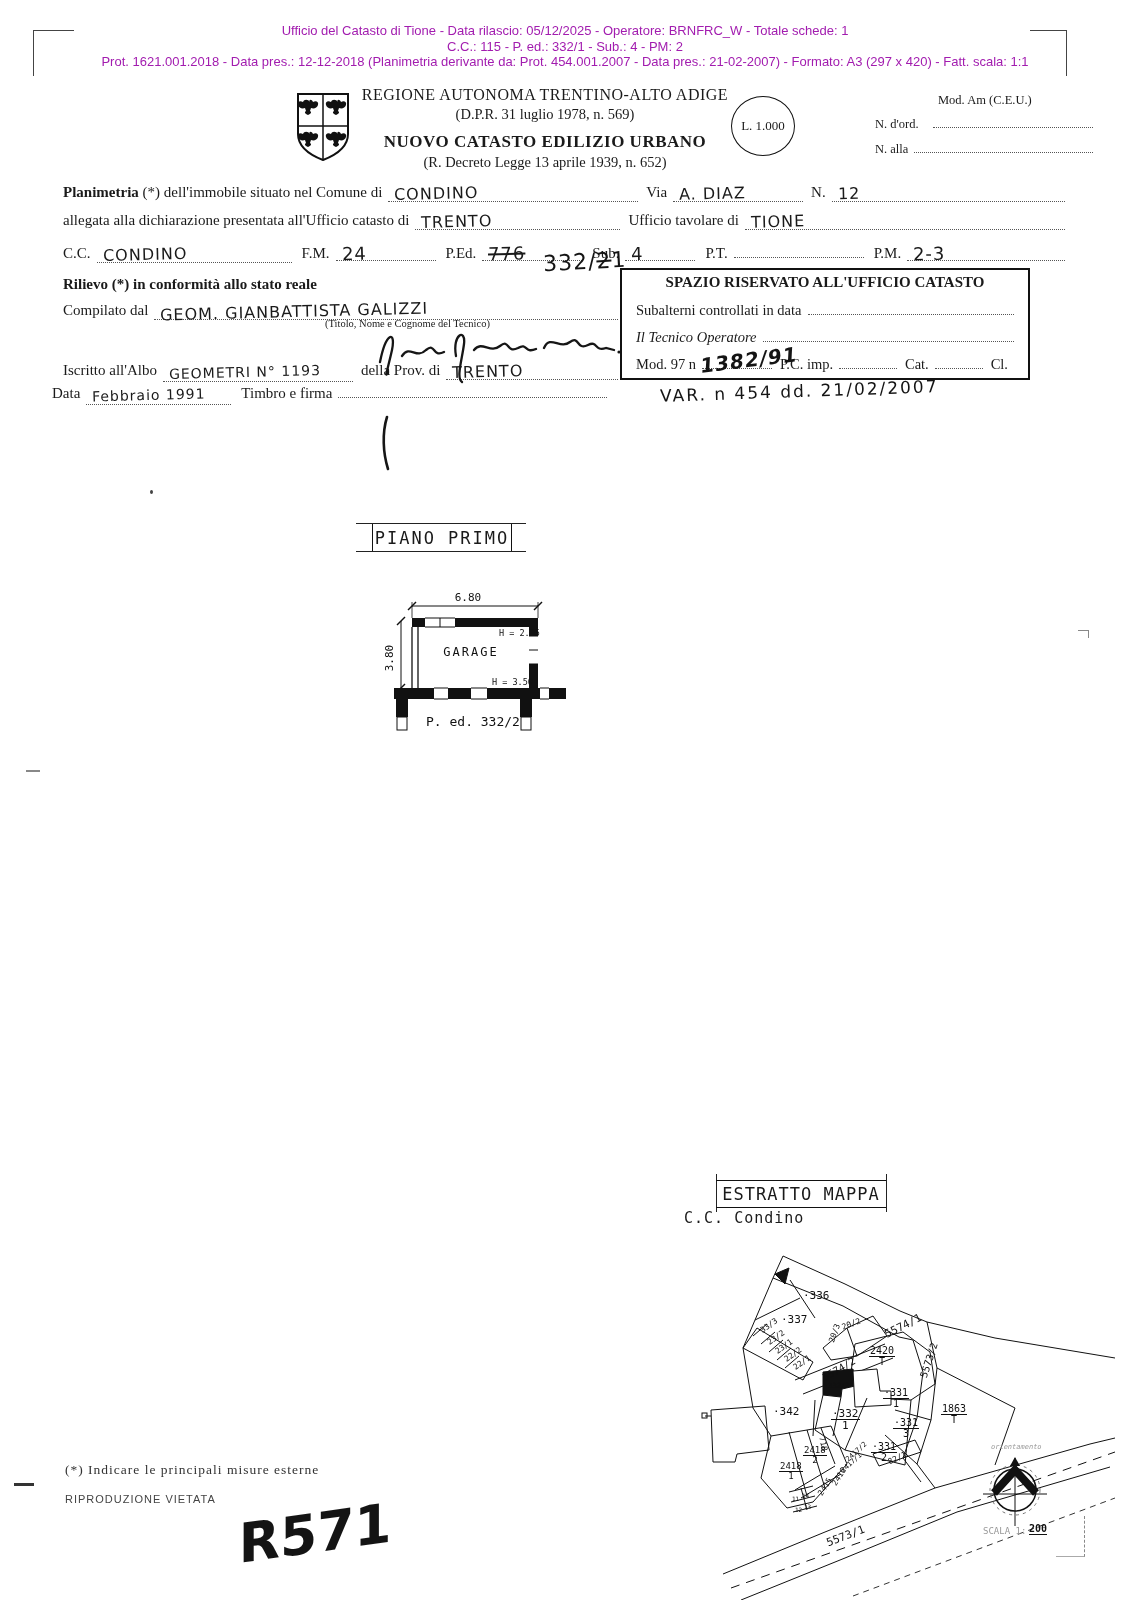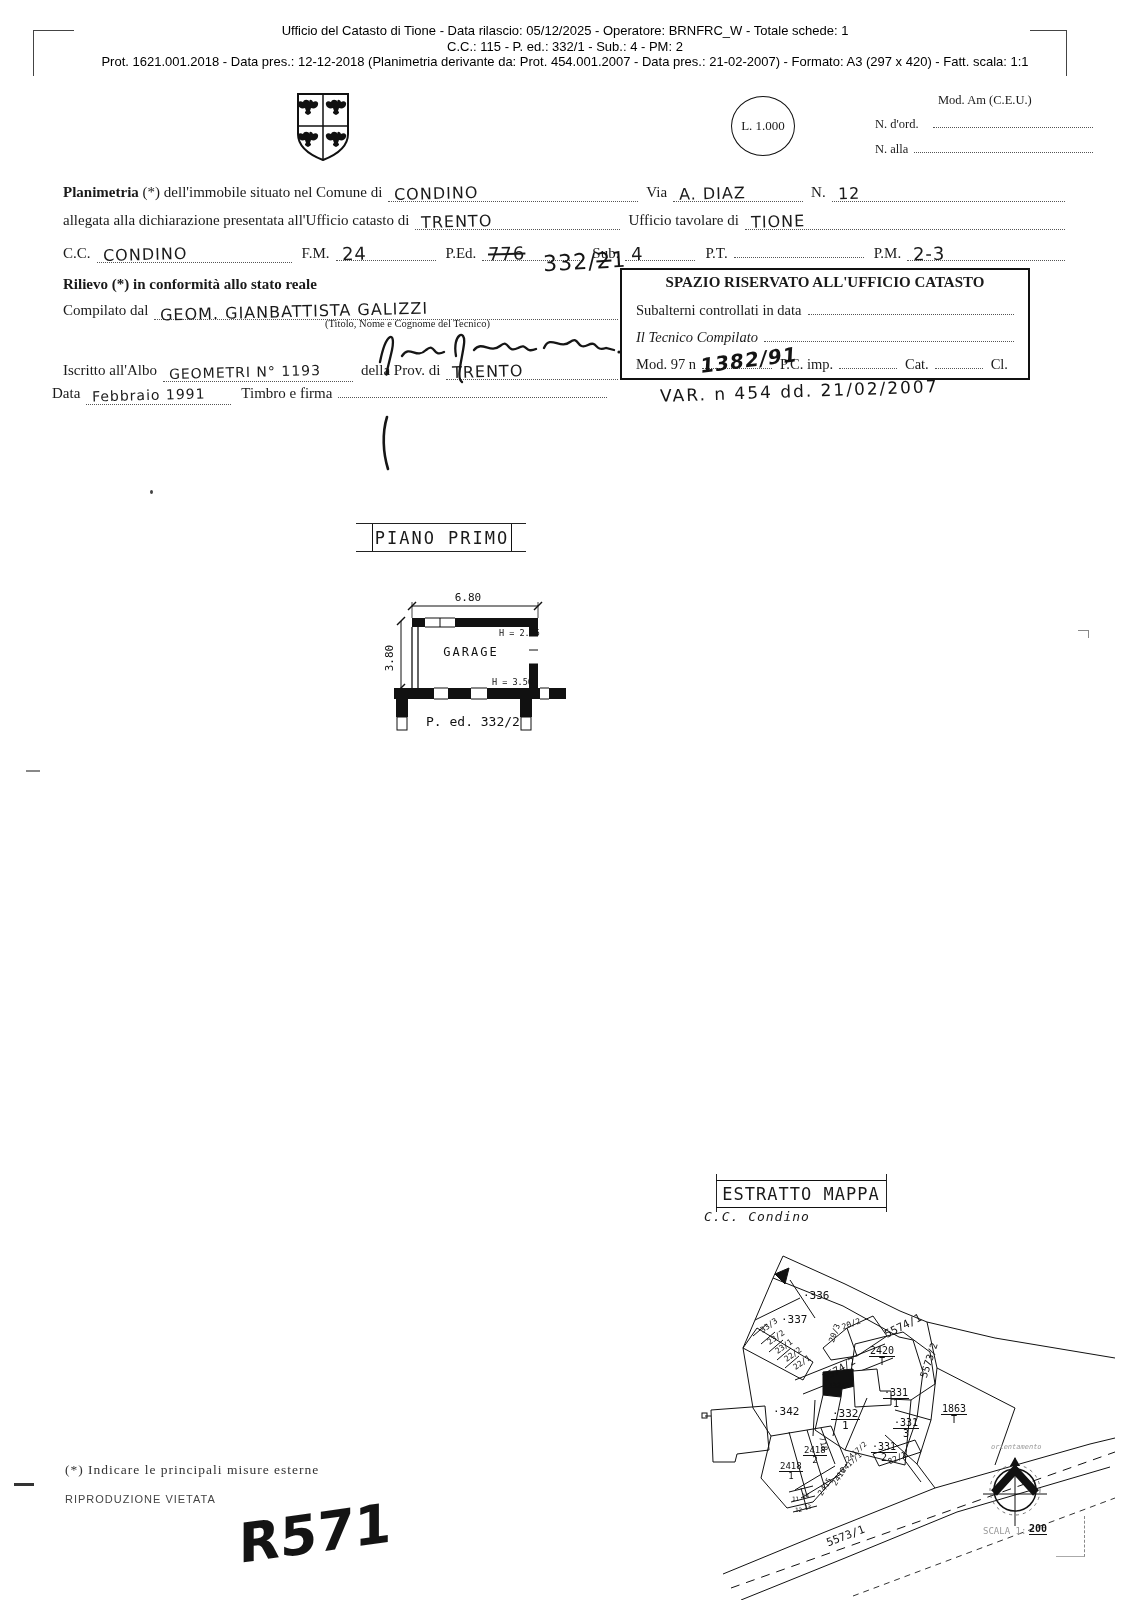--- a/index.html
+++ b/index.html
@@ -32,40 +32,46 @@
 
 <div id="page">
 
   <div class="abs corner" style="left:33px;top:30px;width:40px;height:45px;border-left:1px solid #444;border-top:1px solid #444;"></div>
   <div class="abs corner" style="left:1030px;top:30px;width:36px;height:45px;border-right:1px solid #444;border-top:1px solid #444;"></div>
   <div class="abs" style="left:26px;top:770px;width:14px;height:2px;background:#888;"></div>
   <div class="abs" style="left:1078px;top:630px;width:10px;height:7px;border-top:1px solid #888;border-right:1px solid #888;"></div>
   <div class="abs" style="left:14px;top:1483px;width:20px;height:3px;background:#333;"></div>
   <div class="abs" style="left:1056px;top:1516px;width:28px;height:40px;border-right:1px dashed #888;border-bottom:1px solid #aaa;"></div>
 
-  <div class="abs sans" style="left:60px;top:23px;width:1010px;text-align:center;font-size:13px;line-height:15.5px;color:#000000;">
+  <div class="abs sans" style="left:60px;top:23px;width:1010px;text-align:center;font-size:13px;line-height:15.5px;color:#a21caf;">
     <div>Ufficio del Catasto di Tione - Data rilascio: 05/12/2025 - Operatore: BRNFRC_W - Totale schede: 1</div>
     <div>C.C.: 115 - P. ed.: 332/1 - Sub.: 4 - PM: 2</div>
     <div>Prot. 1621.001.2018 - Data pres.: 12-12-2018 (Planimetria derivante da: Prot. 454.001.2007 - Data pres.: 21-02-2007)  - Formato: A3 (297 x 420) - Fatt. scala: 1:1</div>
   </div>
 
   <div class="abs" style="left:295px;top:92px;width:56px;height:70px;">
     <svg width="56" height="70" viewBox="0 0 56 70">
       <path d="M3,2 H53 V42 C53,55 41,63 28,68 C15,63 3,55 3,42 Z" fill="none" stroke="#111" stroke-width="2"></path>
       <line x1="28" y1="2" x2="28" y2="68" stroke="#111" stroke-width="1.5"></line>
       <line x1="3" y1="34" x2="53" y2="34" stroke="#111" stroke-width="1.5"></line>
       <g fill="#111">
         <path d="M15,10 c-2,-3 -6,-3 -7,0 c-3,-2 -6,0 -5,3 c1,3 4,4 7,3 l1,3 c-2,1 -1,3 2,4 c3,-1 4,-3 2,-4 l1,-3 c3,1 6,0 7,-3 c1,-3 -2,-5 -5,-3 c-1,-3 -5,-3 -3,0 z"></path>
         <path d="M43,10 c-2,-3 -6,-3 -7,0 c-3,-2 -6,0 -5,3 c1,3 4,4 7,3 l1,3 c-2,1 -1,3 2,4 c3,-1 4,-3 2,-4 l1,-3 c3,1 6,0 7,-3 c1,-3 -2,-5 -5,-3 c-1,-3 -5,-3 -3,0 z"></path>
         <path d="M15,42 c-2,-3 -6,-3 -7,0 c-3,-2 -6,0 -5,3 c1,3 4,4 7,3 l1,3 c-2,1 -1,3 2,4 c3,-1 4,-3 2,-4 l1,-3 c3,1 6,0 7,-3 c1,-3 -2,-5 -5,-3 c-1,-3 -5,-3 -3,0 z"></path>
         <path d="M43,42 c-2,-3 -6,-3 -7,0 c-3,-2 -6,0 -5,3 c1,3 4,4 7,3 l1,3 c-2,1 -1,3 2,4 c3,-1 4,-3 2,-4 l1,-3 c3,1 6,0 7,-3 c1,-3 -2,-5 -5,-3 c-1,-3 -5,-3 -3,0 z"></path>
       </g>
     </svg>
   </div>
 
+  <div class="abs serif" style="left:355px;top:86px;width:380px;text-align:center;">
+    <div style="font-size:16px;letter-spacing:0.5px;">REGIONE AUTONOMA TRENTINO-ALTO ADIGE</div>
+    <div style="font-size:14.5px;margin-top:2px;">(D.P.R. 31 luglio 1978, n. 569)</div>
+    <div style="font-size:17px;font-weight:bold;margin-top:9px;letter-spacing:0.5px;">NUOVO CATASTO EDILIZIO URBANO</div>
+    <div style="font-size:14.5px;margin-top:2px;">(R. Decreto Legge 13 aprile 1939, n. 652)</div>
+  </div>
 
   <div class="abs serif" style="left:731px;top:96px;width:62px;height:58px;border:1.5px solid #111;border-radius:50%;
               display:flex;align-items:center;justify-content:center;font-size:13px;">
     <span>L. 1.000</span>
   </div>
 
   <div class="abs serif" style="left:938px;top:93px;font-size:12.5px;">Mod. Am (C.E.U.)</div>
   <div class="abs row serif" style="left:875px;top:112px;width:218px;font-size:12.5px;gap:8px;">
     <span class="lbl">N. d'ord.</span>
     <span class="dots" style="flex:1;height:15px;"></span>
@@ -162,21 +168,21 @@
   </div>
   <div class="abs" style="left:150px;top:490px;width:3px;height:4px;background:#444;border-radius:50%;"></div>
 
   <div class="abs" style="left:620px;top:268px;width:410px;height:112px;border:2px solid #111;padding:4px 14px 0 14px;box-sizing:border-box;">
     <div class="serif" style="text-align:center;font-weight:bold;font-size:15px;">SPAZIO RISERVATO ALL'UFFICIO CATASTO</div>
     <div class="row" style="margin-top:7px;font-size:14.5px;">
       <span class="lbl">Subalterni controllati in data</span>
       <span class="dots" style="flex:1;height:16px;"></span>
     </div>
     <div class="row" style="margin-top:6px;font-size:14.5px;">
-      <span class="lbl" style="font-style:italic;">Il Tecnico Compilato</span>
+      <span class="lbl" style="font-style:italic;">Il Tecnico Operatore</span>
       <span class="dots" style="flex:1;height:16px;"></span>
     </div>
     <div class="row" style="margin-top:6px;font-size:14.5px;">
       <span class="lbl">Mod. 97 n</span>
       <span class="dots" style="width:70px;height:16px;"></span>
       <span class="lbl" style="padding-left:8px;">P.C. imp.</span>
       <span class="dots" style="width:58px;height:16px;"></span>
       <span class="lbl" style="padding-left:8px;">Cat.</span>
       <span class="dots" style="width:48px;height:16px;"></span>
       <span class="lbl" style="padding-left:8px;">Cl.</span>
@@ -241,21 +247,21 @@
       <text x="124" y="109" font-family="DejaVu Sans Mono" font-size="8.5" fill="#111">H = 3.50</text>
       <text x="58" y="150" font-family="DejaVu Sans Mono" font-size="13" fill="#111">P. ed. 332/2</text>
     </svg>
   </div>
 
   <div class="abs" style="left:716px;top:1174px;width:1px;height:38px;background:#222;"></div>
   <div class="abs" style="left:886px;top:1174px;width:1px;height:38px;background:#222;"></div>
   <div class="abs draft" style="left:716px;top:1180px;width:170px;height:26px;border-top:1.5px solid #111;border-bottom:1.5px solid #111;">
     <div class="titlebox-text" style="font-size:17px;letter-spacing:1px;">ESTRATTO MAPPA</div>
   </div>
-  <div class="abs draft" style="left:704px;top:1209px;font-size:13px;letter-spacing:1px;font-style:italic;">C.C. Condino</div>
+  <div class="abs draft" style="left:684px;top:1209px;font-size:15px;letter-spacing:1px;">C.C. Condino</div>
 
   <div class="abs" style="left:695px;top:1240px;width:420px;height:360px;">
     <svg width="420" height="360" viewBox="0 0 420 360" stroke="#111" fill="none" stroke-width="1">
 
       <path d="M88,16 L150,44 L205,71 L232,82"></path>
       <path d="M78,38 L148,66 L204,97 L218,100"></path>
 
       <path d="M232,82 L242,128 L236,180 L222,224 L240,248"></path>
       <path d="M218,100 L228,132 L222,178 L208,218 L226,242"></path>
 

